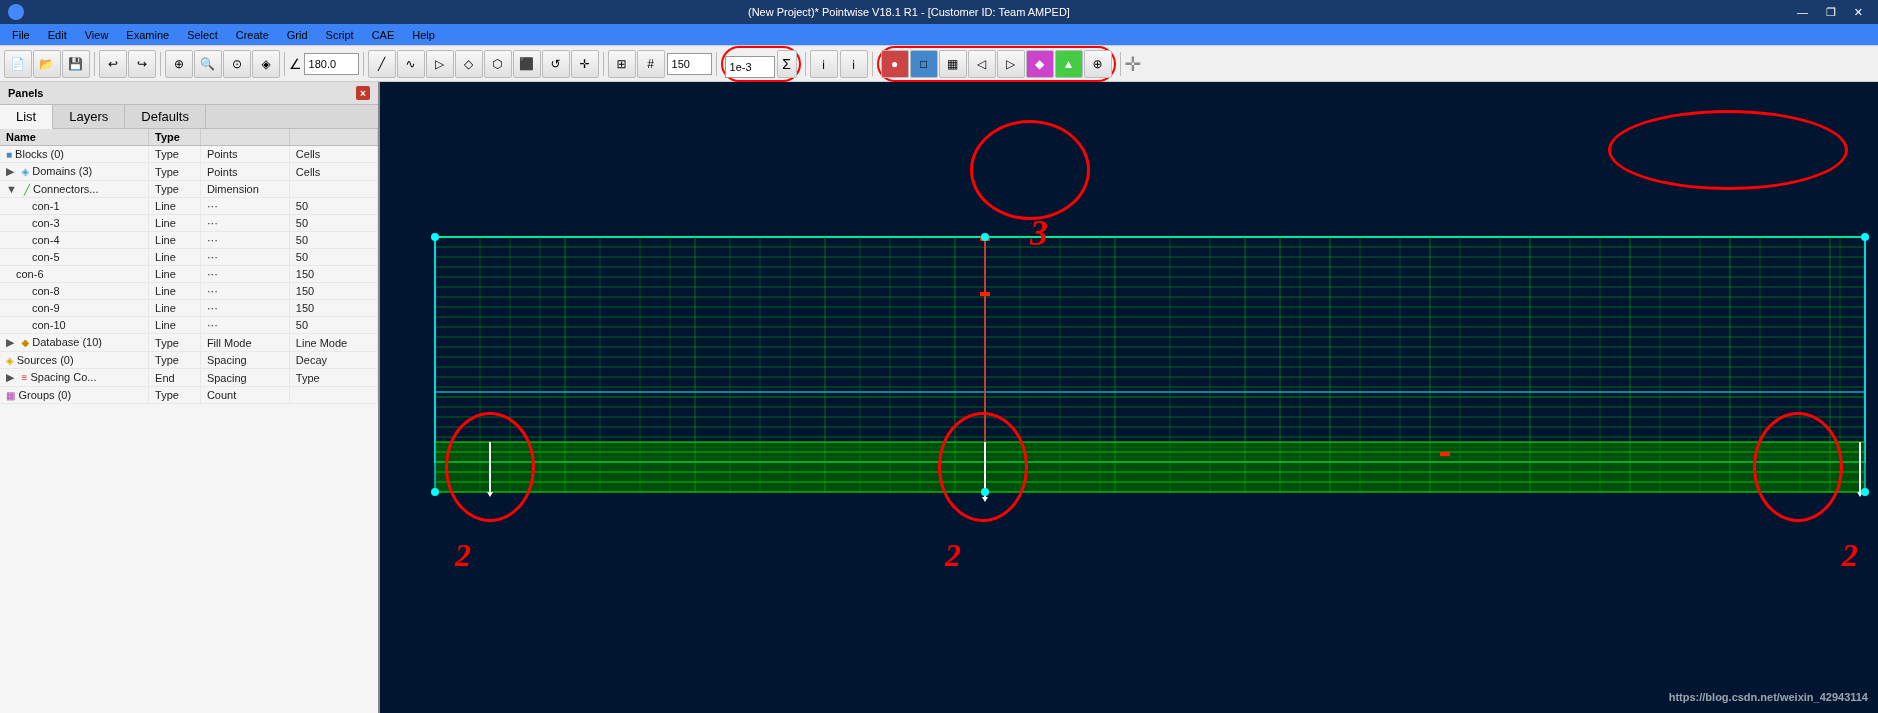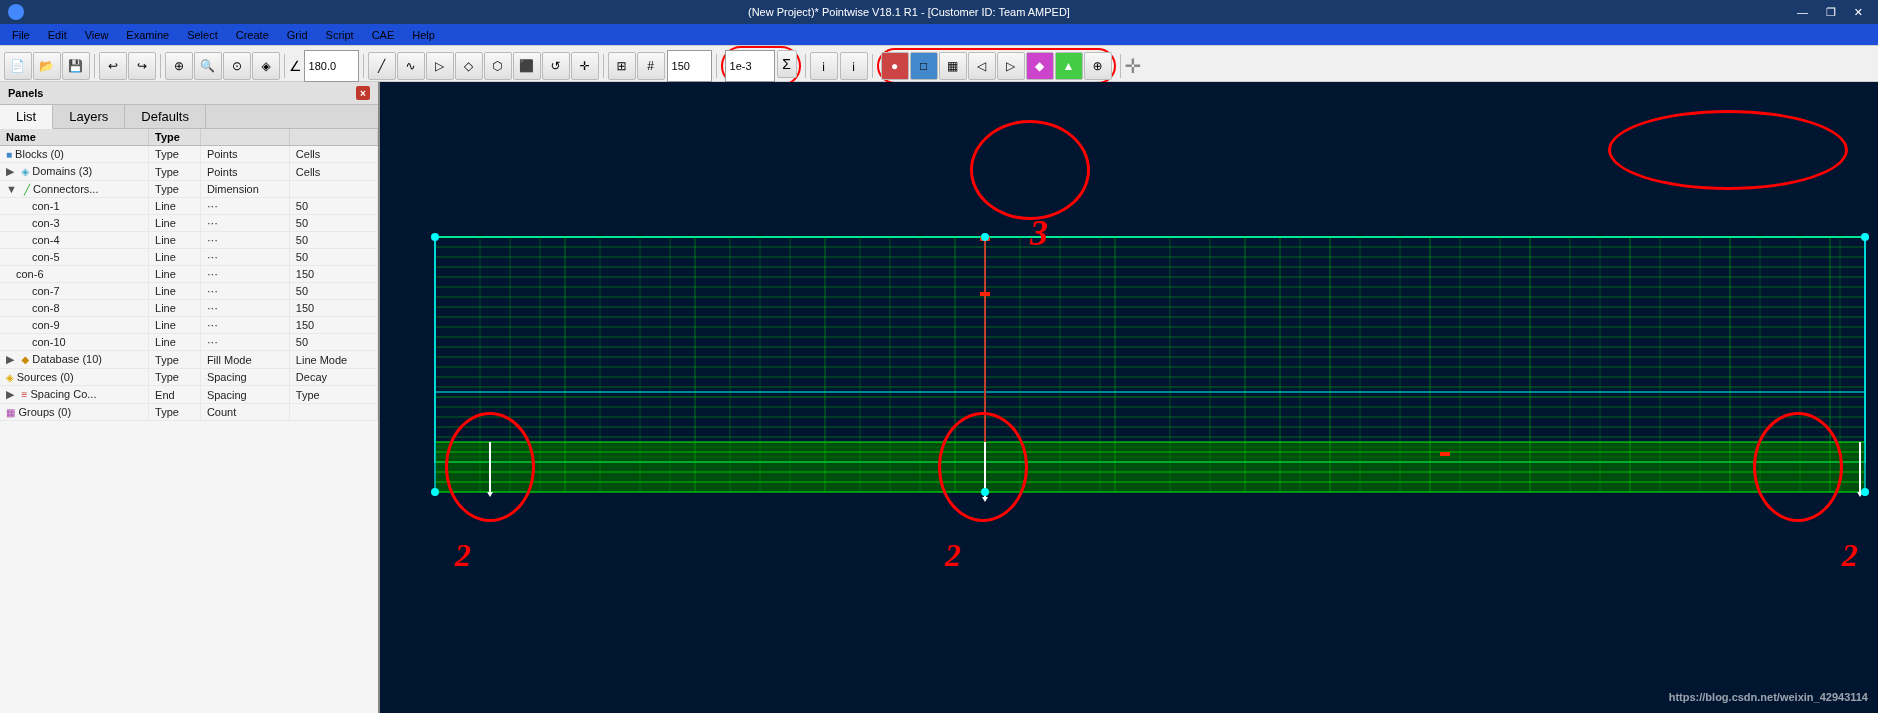--- a/index.html
+++ b/index.html
@@ -15,21 +15,21 @@
       justify-content: space-between;
       padding: 8px 8px;
       font-size: 11px;
     }
     .title-bar-title { flex: 1; text-align: center; }
     .title-bar-controls { display: flex; gap: 4px; }
     .title-bar-btn { background: none; border: 1px solid transparent; color: white; cursor: pointer; padding: 1px 6px; font-size: 11px; }
 
     
     .menu-bar {
-      background: #1d4ed8;
+      background: #3b82f6;
       height: 22px;
       display: flex;
       align-items: center;
       padding: 0 4px;
       border-bottom: 1px solid #ccc;
       gap: 2px;
     }
     .menu-item {
       padding: 2px 8px;
       cursor: pointer;
@@ -52,21 +52,21 @@
       width: 28px; height: 28px;
       border: 1px solid #bbb;
       background: linear-gradient(to bottom, #f8f8f8, #e0e0e0);
       cursor: pointer;
       display: flex; align-items: center; justify-content: center;
       font-size: 12px;
       border-radius: 2px;
     }
     .toolbar-separator { width: 1px; height: 24px; background: #bbb; margin: 0 2px; }
     .toolbar-input {
-      height: 32px; width: 60px; border: 1px solid #999; padding: 1px 4px; font-size: 11px; background: white;
+      height: 22px; width: 60px; border: 1px solid #999; padding: 1px 4px; font-size: 11px; background: white;
     }
     .toolbar-group { display: flex; align-items: center; gap: 1px; }
 
     
     .main-layout {
       display: flex;
       height: calc(713px - 82px);
     }
 
     
@@ -243,21 +243,21 @@
   <div class="toolbar-group">
     <button class="toolbar-btn">⊞</button>
     <button class="toolbar-btn">#</button>
   </div>
 
   <div style="display:flex;align-items:center;gap:2px;">
     <input class="toolbar-input" type="text" value="150" style="width: 45px;">
   </div>
   <div class="toolbar-separator"></div>
 
-  <div style="display:flex;align-items:flex-start;gap:2px;border:2px solid red;padding:2px;border-radius:30px;">
+  <div style="display:flex;align-items:flex-end;gap:2px;border:2px solid red;padding:2px;border-radius:30px;">
     <input class="toolbar-input" type="text" value="1e-3" style="width: 50px;">
     <button class="toolbar-btn" style="width:20px;font-size:14px;">Σ</button>
   </div>
   <div class="toolbar-separator"></div>
   <button class="toolbar-btn">ℹ</button>
   <button class="toolbar-btn">ℹ</button>
   <div class="toolbar-separator"></div>
 
   <div style="display:flex;align-items:center;gap:1px;border:2px solid red;padding:2px;border-radius:30px;">
     <button class="toolbar-btn" style="background:#cc4444;color:white;">●</button>
@@ -362,26 +362,20 @@
             <td>50</td>
           </tr>
 
           <tr>
             <td style="padding-left:16px;">con-6</td>
             <td>Line</td>
             <td>···</td>
             <td>150</td>
           </tr>
 
-          <tr>
-            <td style="padding-left:32px;">con-7</td>
-            <td>Line</td>
-            <td>···</td>
-            <td>50</td>
-          </tr>
 
           <tr>
             <td style="padding-left:32px;">con-8</td>
             <td>Line</td>
             <td>···</td>
             <td>150</td>
           </tr>
 
           <tr>
             <td style="padding-left:32px;">con-9</td>

